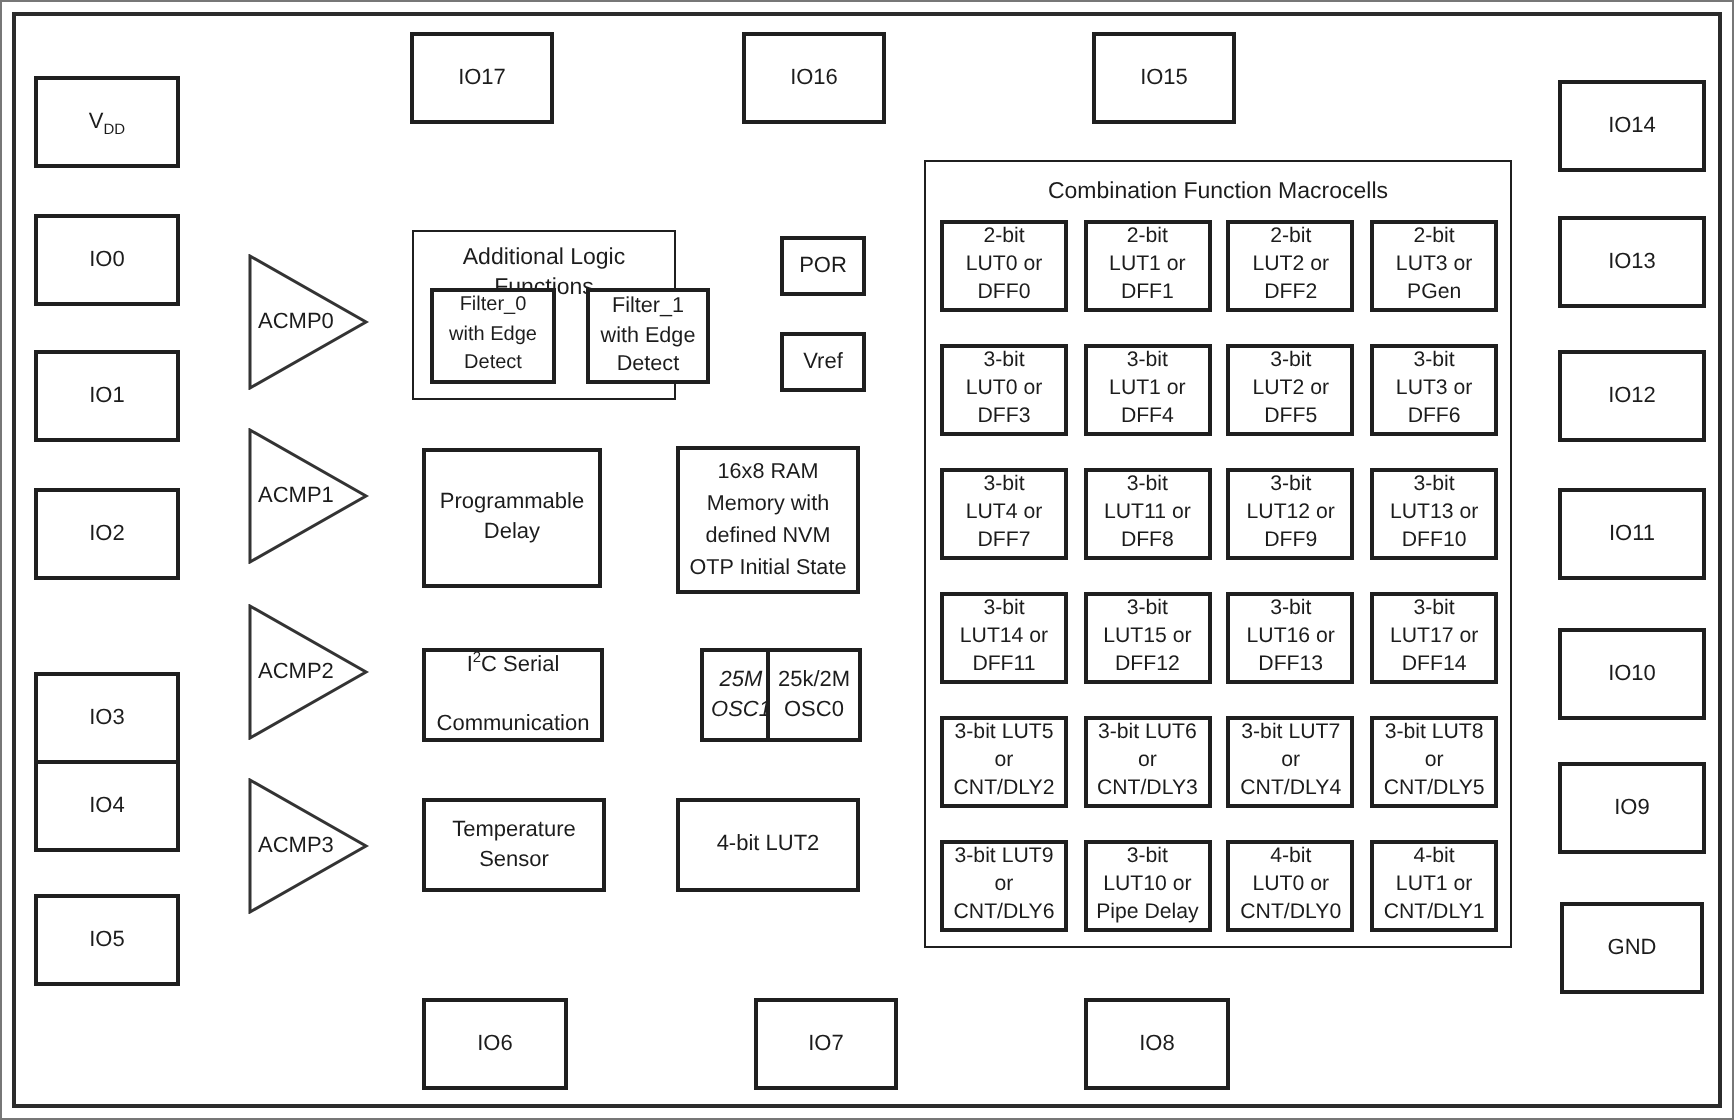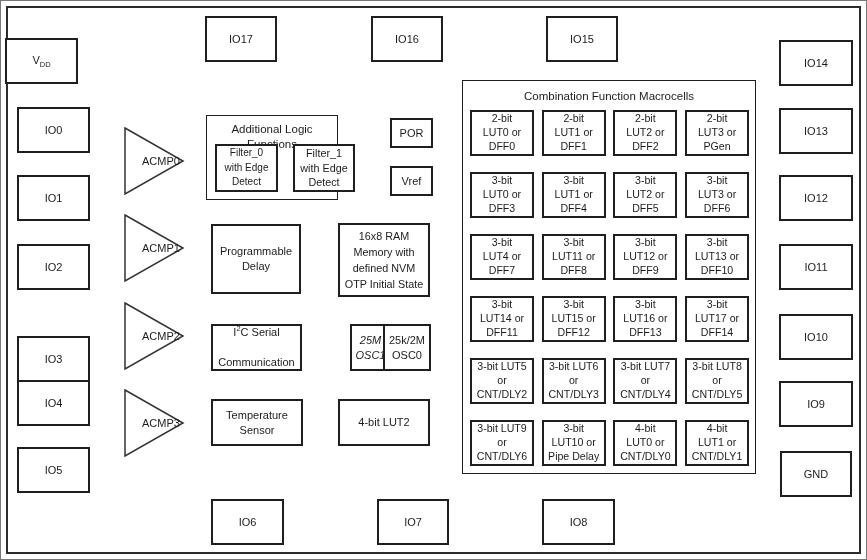--- a/index.html
+++ b/index.html
@@ -16,21 +16,21 @@
     position:absolute;box-sizing:border-box;background:#fff;
     border:2px solid #1f1f1f;display:flex;align-items:center;justify-content:center;
     text-align:center;font-size:11px;line-height:15px;white-space:pre-line;
   }
   .thin{border-width:1.5px;}
   .pad{font-size:11px;}
   .pad sub{font-size:7.5px;line-height:1;}
   .acmp{position:absolute;}
   .acmp svg{position:absolute;left:0;top:0;}
   .acmp .lbl{
-    position:absolute;left:18px;top:50%;transform:translateY(-50%);
+    position:absolute;left:5px;top:50%;transform:translateY(-50%);
     font-size:11px;letter-spacing:0;text-align:center;
   }
   .group-title{
     position:absolute;left:0;right:0;text-align:center;font-size:11.5px;
   }
   #alf-box .group-title{top:6px;}
   #cfm-box .group-title{top:8px;}
   #cfm-grid{
     position:absolute;left:7px;top:29px;
     display:grid;grid-template-columns:repeat(4,64px);
@@ -43,21 +43,21 @@
   }
   .ram{font-size:10.8px;line-height:16px;}
   sup{font-size:7.5px;line-height:1;}
 </style>
 </head>
 <body>
 
 <div id="stage">
   <div id="frame"></div>
 
-  <div class="box pad" style="left:4px;top:37px;width:73px;height:46px;"><span><span>V</span><sub>DD</sub></span></div>
+  <div class="box pad" style="left:16px;top:37px;width:73px;height:46px;"><span><span>V</span><sub>DD</sub></span></div>
   <div class="box pad" style="left:16px;top:106px;width:73px;height:46px;">IO0</div>
   <div class="box pad" style="left:16px;top:174px;width:73px;height:46px;">IO1</div>
   <div class="box pad" style="left:16px;top:243px;width:73px;height:46px;">IO2</div>
   <div class="box pad" style="left:16px;top:311px;width:73px;height:46px;margin-top:24px;">IO3</div>
   <div class="box pad" style="left:16px;top:379px;width:73px;height:46px;">IO4</div>
   <div class="box pad" style="left:16px;top:446px;width:73px;height:46px;">IO5</div>
 
   <div class="box pad" style="left:204px;top:15px;width:72px;height:46px;">IO17</div>
   <div class="box pad" style="left:370px;top:15px;width:72px;height:46px;">IO16</div>
   <div class="box pad" style="left:545px;top:15px;width:72px;height:46px;">IO15</div>

